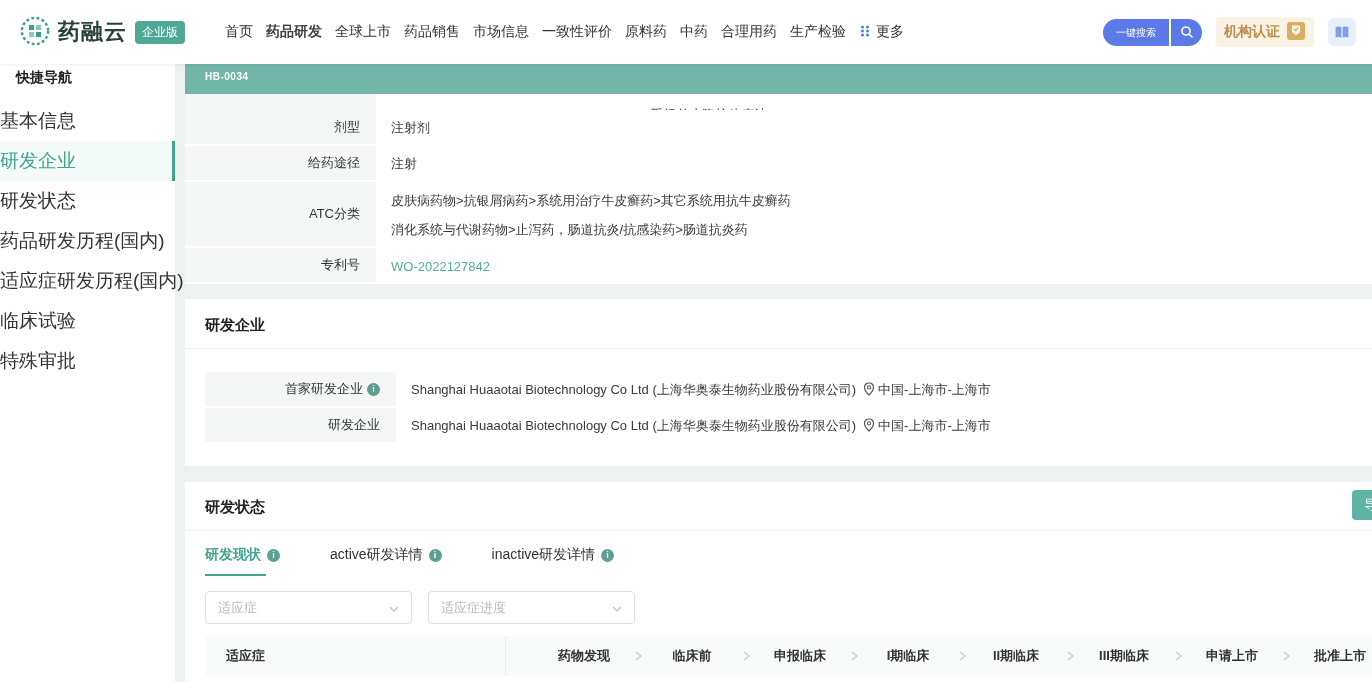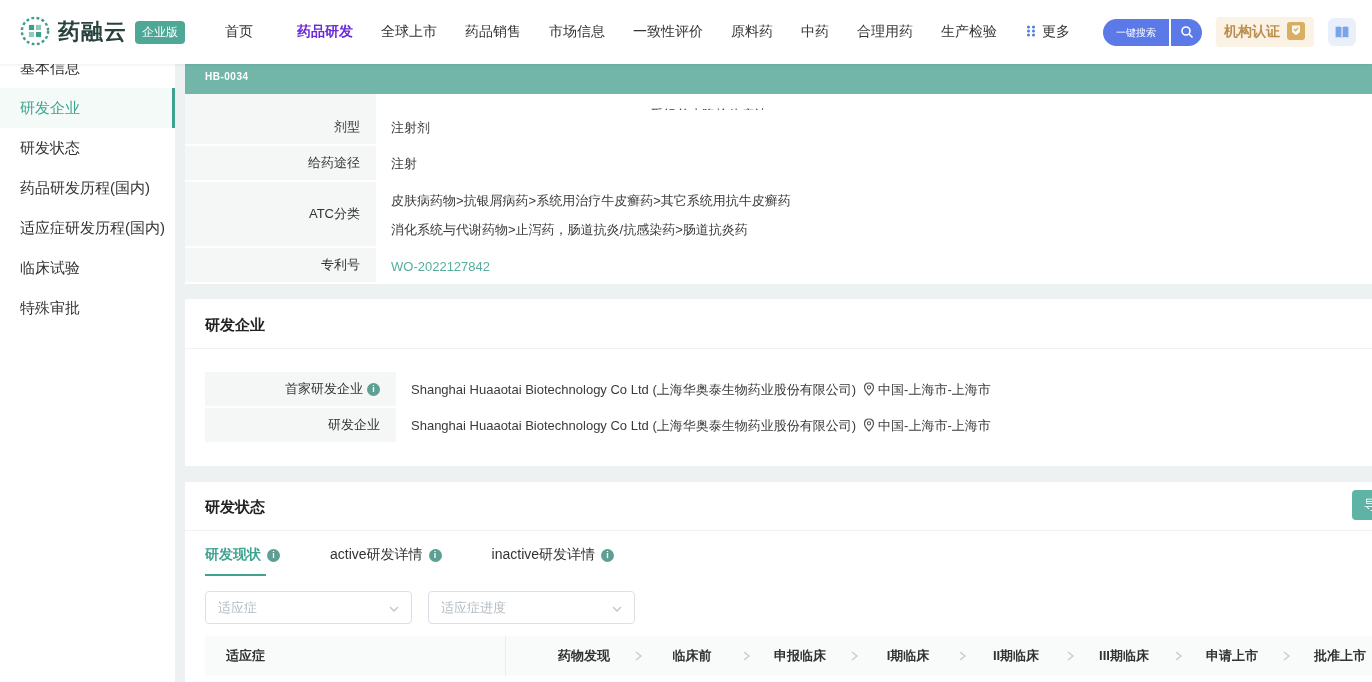--- a/index.html
+++ b/index.html
@@ -4,36 +4,36 @@
 <style>
   * { margin:0; padding:0; box-sizing:border-box; }
   html,body { width:1372px; height:682px; overflow:hidden; }
   body { font-family:"Liberation Sans","DejaVu Sans",sans-serif; background:#eef1f1; color:#333; font-size:13px; position:relative; }
 
   
   .topbar { position:absolute; top:0; left:0; width:1372px; height:64px; background:#fff; display:flex; align-items:center; padding:0 16px 0 20px; box-shadow:0 1px 3px rgba(0,0,0,.07); z-index:30; }
   .brand { display:flex; align-items:center; gap:8px; cursor:pointer; }
   .brand-name { font-size:22px; font-weight:bold; color:#27413c; letter-spacing:1px; white-space:nowrap; }
   .brand-badge { background:#4fa896; color:#fff; font-size:12px; padding:3px 7px; border-radius:4px; white-space:nowrap; }
-  .nav { display:flex; align-items:center; gap:28px; margin-left:40px; font-size:14px; color:#333; }
+  .nav { display:flex; align-items:center; gap:13px; margin-left:40px; font-size:14px; color:#333; }
   .nav-item { cursor:pointer; white-space:nowrap; }
-  .nav-item.active { font-weight:bold; color:#6d28d9;margin-left:16px; }
+  .nav-item.active { font-weight:bold; color:#404040; }
   .nav-more { display:flex; align-items:center; gap:5px; cursor:pointer; white-space:nowrap; }
   .topbar-right { margin-left:auto; display:flex; align-items:center; gap:14px; }
   .search-ctl { display:flex; align-items:center; cursor:pointer; }
   .search-text { background:#5b7ae8; color:#fff; font-size:10px; height:27px; line-height:27px; padding:0 13px; border-radius:14px 0 0 14px; white-space:nowrap; }
   .search-btn { background:#5b7ae8; width:31px; height:27px; border-radius:0 14px 14px 0; margin-left:2px; display:flex; align-items:center; justify-content:center; }
   .org-cert { background:#faf2e4; border-radius:4px; height:30px; padding:4px 8px; display:flex; align-items:center; gap:6px; cursor:pointer; }
   .org-cert-label { color:#bd8d4d; font-weight:bold; font-size:14px; white-space:nowrap; }
   .library-btn { width:28px; height:28px; background:#e9f0fc; border-radius:6px; display:flex; align-items:center; justify-content:center; cursor:pointer; }
 
   
   .sidebar { position:absolute; top:48px; left:0; width:175px; height:634px; background:#fff; z-index:20; }
   .side-title { font-size:14px; font-weight:bold; color:#222; padding:21px 16px 14px; }
-  .side-item { height:40px; line-height:40px; padding-left:20px; font-size:15px; color:#333; cursor:pointer; position:relative; white-space:nowrap; }
+  .side-item { height:40px; line-height:40px; padding-left:0; font-size:19px; color:#333; cursor:pointer; position:relative; white-space:nowrap; }
   .side-item.active { color:#3fa390; background:#f4faf8; }
   .side-item.active::after { content:''; position:absolute; right:0; top:0; bottom:0; width:3px; background:#3fa390; }
 
   
   .main { position:absolute; top:48px; left:185px; right:0; bottom:0; }
   .banner { margin-top:12px; height:34px; background:#72b6aa; color:#fff; font-weight:bold; font-size:10px; line-height:34px; padding-left:20px; letter-spacing:.5px; }
 
   .card { background:#fff; }
   .info-row { display:flex; align-items:stretch; }
   .cell-label { width:191px; min-width:191px; background:#f5f7f7; border-bottom:2px solid #fff; display:flex; justify-content:flex-end; align-items:center; gap:4px; text-align:right; padding:8px 16px; color:#333; }
@@ -141,20 +141,21 @@
     <div class="library-btn">
       <svg width="16" height="15" viewBox="0 0 16 15">
         <path d="M8 2.4 C6.2 1.2 3.6 1.2 1.6 2 V12.6 C3.6 11.8 6.2 11.8 8 13 C9.8 11.8 12.4 11.8 14.4 12.6 V2 C12.4 1.2 9.8 1.2 8 2.4 Z" fill="#7aa3e8"></path>
         <line x1="8" y1="2.4" x2="8" y2="13" stroke="#fff" stroke-width="1"></line>
       </svg>
     </div>
   </div>
 </div>
 
 <div class="sidebar">
+  <div class="side-title">快捷导航</div>
   <div class="side-item">基本信息</div>
   <div class="side-item active">研发企业</div>
   <div class="side-item">研发状态</div>
   <div class="side-item">药品研发历程(国内)</div>
   <div class="side-item">适应症研发历程(国内)</div>
   <div class="side-item">临床试验</div>
   <div class="side-item">特殊审批</div>
 </div>
 
 <div class="main">

